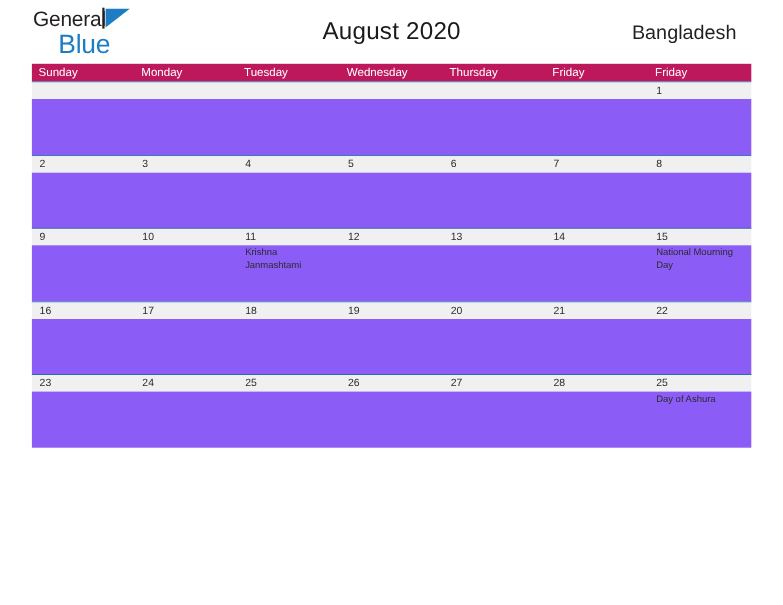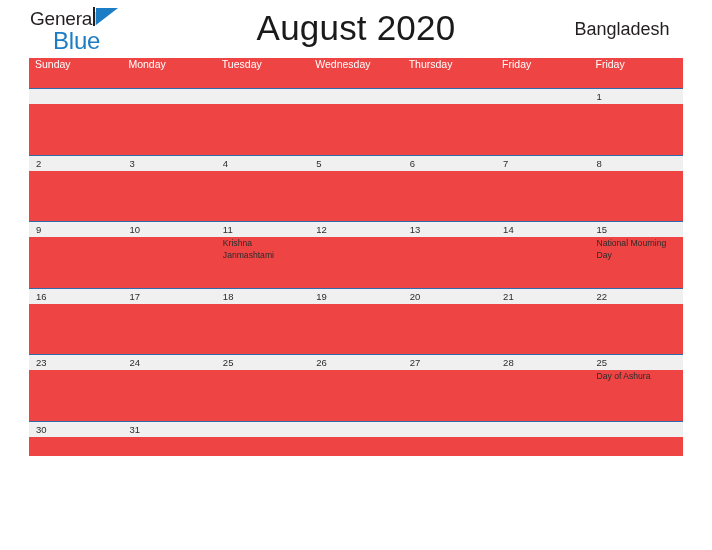--- a/index.html
+++ b/index.html
@@ -66,21 +66,21 @@
     left: 63px;
     top: 2px;
     width: 2px;
     height: 19px;
     background: #231f20;
   }
 
   .cal-title {
     flex: 1 1 auto;
     text-align: center;
-    font-size: 35px;
+    font-size: 22px;
     color: #1a1a1a;
     font-weight: normal;
     letter-spacing: 0.2px;
     margin: 0;
     padding-bottom: 2px;
   }
 
   .country {
     width: 120px;
     flex: 0 0 120px;
@@ -90,22 +90,23 @@
   }
 
   
   .calendar {
     margin: 0 29px;
     width: 654px;
   }
 
   .weekday-head {
     display: flex;
-    background: #ef4444;
-    height: 30px;
+    background: #be185d;
+    height: 16px;
+    align-items: center;
   }
   .weekday-head .cell {
     flex: 1 1 0;
     font-size: 10.5px;
     color: #ffffff;
     padding-left: 6px;
     box-sizing: border-box;
     white-space: nowrap;
   }
 
@@ -131,21 +132,21 @@
     flex: 1 1 0;
     font-size: 9.5px;
     color: #2b2b2b;
     padding-left: 7px;
     box-sizing: border-box;
     line-height: 15px;
   }
 
   .events {
     display: flex;
-    background: #ef4444;
+    background: #8b5cf6;
     height: 51px;
   }
   .week-row.short .events {
     height: 19px;
   }
   .events .cell {
     flex: 1 1 0;
     padding: 1px 8px 0 7px;
     box-sizing: border-box;
     font-size: 8.6px;
@@ -284,35 +285,15 @@
         <div class="cell"></div>
         <div class="cell"></div>
         <div class="cell"></div>
         <div class="cell"></div>
         <div class="cell"></div>
         <div class="cell"></div>
         <div class="cell">Day of Ashura</div>
       </div>
     </div>
 
-    <div class="week-row short">
-      <div class="numbers">
-        <div class="cell">30</div>
-        <div class="cell">31</div>
-        <div class="cell"></div>
-        <div class="cell"></div>
-        <div class="cell"></div>
-        <div class="cell"></div>
-        <div class="cell"></div>
-      </div>
-      <div class="events">
-        <div class="cell"></div>
-        <div class="cell"></div>
-        <div class="cell"></div>
-        <div class="cell"></div>
-        <div class="cell"></div>
-        <div class="cell"></div>
-        <div class="cell"></div>
-      </div>
-    </div>
 
   </div>
 </div>
 
 </body></html>

